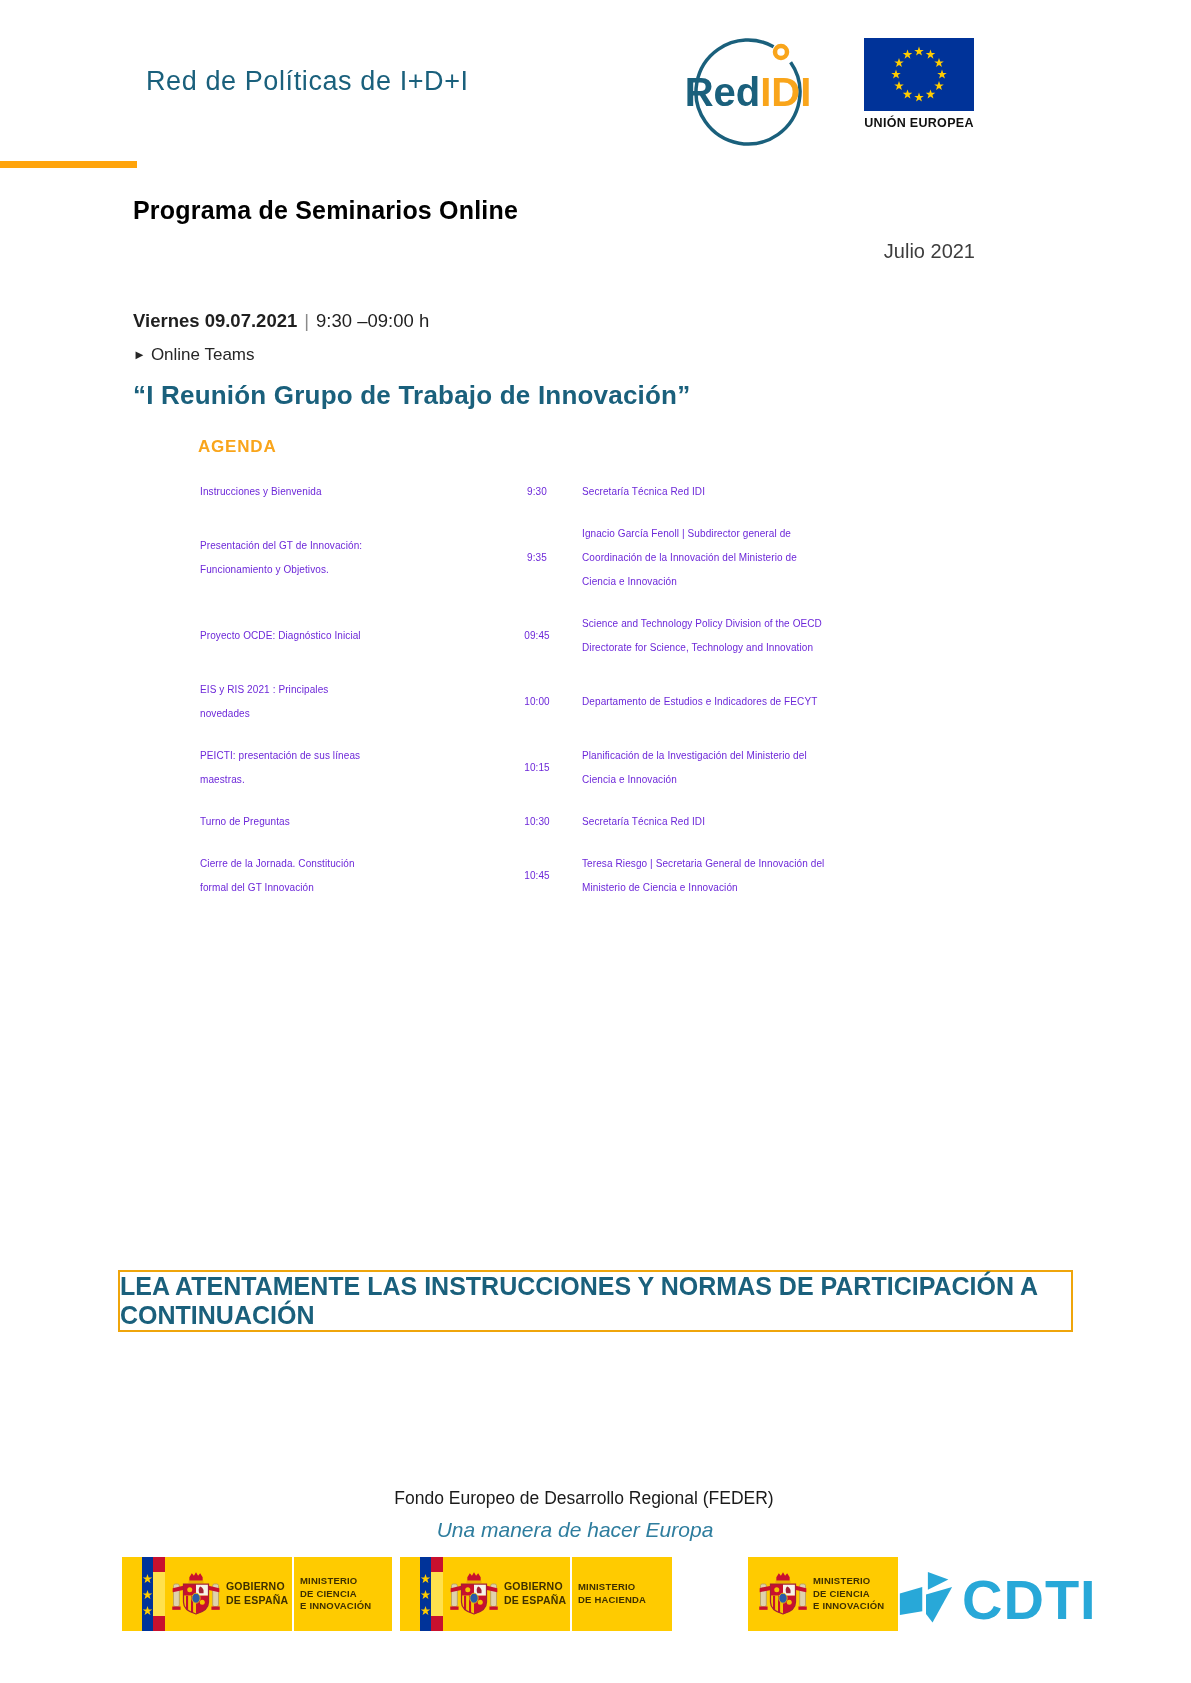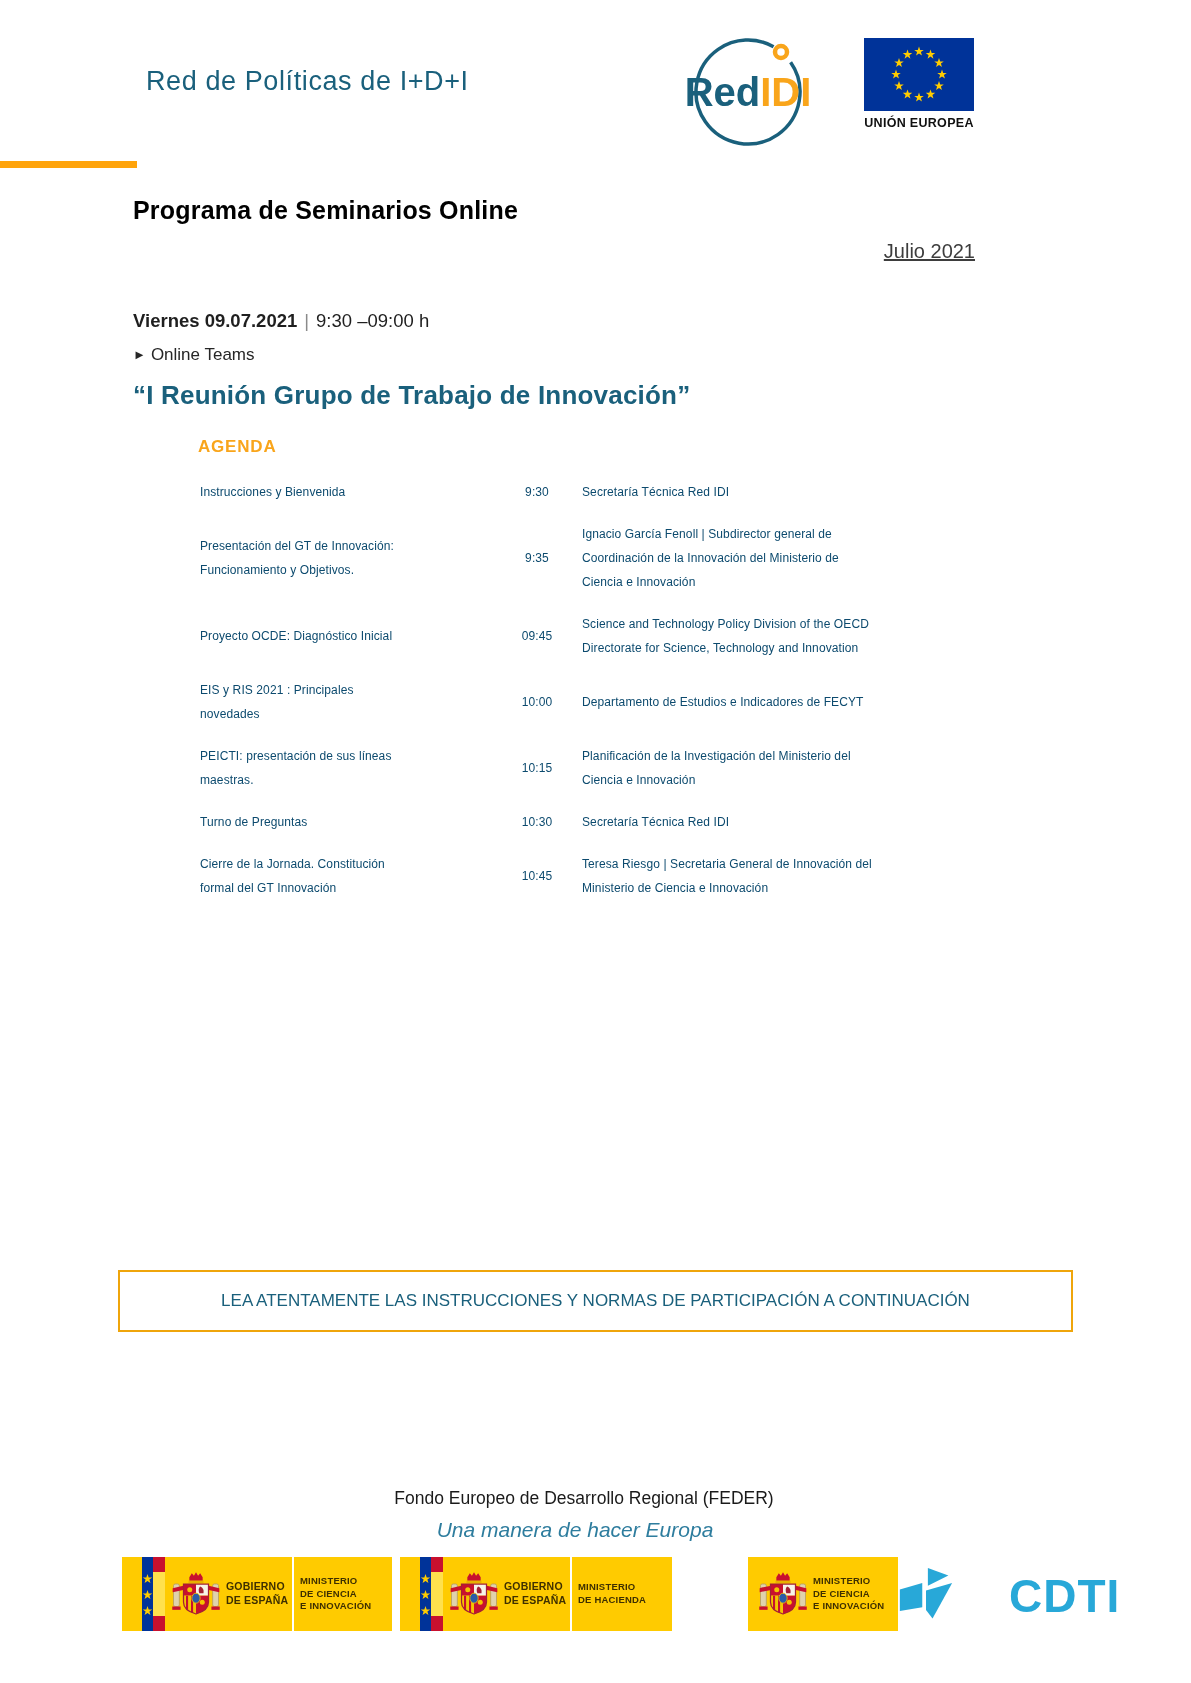--- a/index.html
+++ b/index.html
@@ -9,53 +9,53 @@
   }
   
   .brand{position:absolute;left:146px;top:66px;font-size:27px;color:#1A607C;letter-spacing:.6px;}
   .redidi{position:absolute;left:650px;top:26px;width:196px;height:126px;}
   .euflag{position:absolute;left:864px;top:38px;width:110px;}
   .euflag svg{display:block;}
   .eu-label{font-size:12.5px;font-weight:bold;color:#111;text-align:center;margin-top:5px;letter-spacing:.3px;}
   .accent-bar{position:absolute;left:0;top:161px;width:137px;height:7px;background:#FFA40B;}
   
   .doc-title{position:absolute;left:133px;top:196px;font-size:25px;font-weight:bold;color:#000000;letter-spacing:.2px;}
-  .issue{position:absolute;left:675px;top:240px;width:300px;text-align:right;font-size:20px;color:#3d3d3d;text-decoration:underline;}
+  .issue{position:absolute;left:675px;top:240px;width:300px;text-align:right;font-size:20px;color:#3d3d3d;}
   .session{position:absolute;left:133px;top:310px;font-size:18.5px;color:#1f1f1f;}
   .session .date{font-weight:bold;}
   .session .sep{color:#8a8a8a;padding:0 7px;}
   .platform{position:absolute;left:133px;top:345px;font-size:17px;color:#262626;}
   .platform .arrow{font-size:13px;margin-right:5px;vertical-align:1px;}
   .heading{position:absolute;left:133px;top:380px;font-size:26px;font-weight:bold;color:#1A607C;letter-spacing:.2px;}
   .agenda-label{position:absolute;left:198px;top:437px;font-size:17px;font-weight:bold;color:#F9A51B;letter-spacing:.8px;}
   
   .agenda{position:absolute;left:200px;top:480px;display:flex;flex-direction:column;gap:18px;
-          font-size:12px;color:#0c4a6e;line-height:24px;letter-spacing:.1px;}
+          font-size:10px;color:#6d28d9;line-height:24px;letter-spacing:.1px;}
   .row{display:flex;align-items:center;}
   .c-activity{width:292px;}
   .c-time{width:62px;text-align:center;margin-left:14px;flex:none;}
   .c-speaker{width:460px;margin-left:14px;}
   .line{display:block;}
   
   .notice{position:absolute;left:118px;top:1270px;width:951px;height:58px;border:2px solid #EFA50B;
           display:flex;align-items:center;justify-content:center;}
-  .notice span{font-size:17px;font-weight:normal;color:#1A607C;}
+  .notice span{font-size:25px;font-weight:bold;color:#1A607C;}
   
   .feder{position:absolute;left:9px;top:1488px;width:1150px;text-align:center;font-size:17.5px;color:#1a1a1a;}
   .tagline{position:absolute;left:0;top:1518px;width:1150px;text-align:center;font-size:21px;font-style:italic;color:#2E7D9E;}
   .logos{position:absolute;left:0;top:1557px;width:1191px;height:90px;}
   .govlogo{position:absolute;display:flex;height:74px;}
   .block{background:#FFCB00;display:flex;align-items:center;padding-left:20px;}
   .blockB{background:#FFCB00;margin-left:2px;display:flex;align-items:center;padding:0 6px;}
   .gov-txt{font-size:10.5px;font-weight:bold;color:#3F3000;line-height:1.3;letter-spacing:.2px;}
   .min-txt{font-size:9.5px;font-weight:bold;color:#3F3000;line-height:1.35;letter-spacing:.2px;}
   .coat{margin:0 5px 0 6px;flex:none;}
   .stripsvg{display:block;flex:none;}
   .cdti{position:absolute;display:flex;align-items:center;gap:8px;}
-  .cdti-text{font-size:46px;font-weight:bold;color:#28A8D8;letter-spacing:1px;margin-left:47px;}
+  .cdti-text{font-size:56px;font-weight:bold;color:#28A8D8;letter-spacing:1px;}
   .hiddendefs{position:absolute;width:0;height:0;overflow:hidden;}
 </style>
 </head>
 <body>
 
 <svg class="hiddendefs" aria-hidden="true">
   <defs>
     <path id="star" d="M0,-5 L1.18,-1.62 L4.76,-1.55 L1.9,0.62 L2.94,4.05 L0,2 L-2.94,4.05 L-1.9,0.62 L-4.76,-1.55 L-1.18,-1.62 Z"></path>
     <clipPath id="shieldclip">
         <path d="M15 16 h30 v22 q0 10 -15 14 q-15 -4 -15 -14z"></path>

